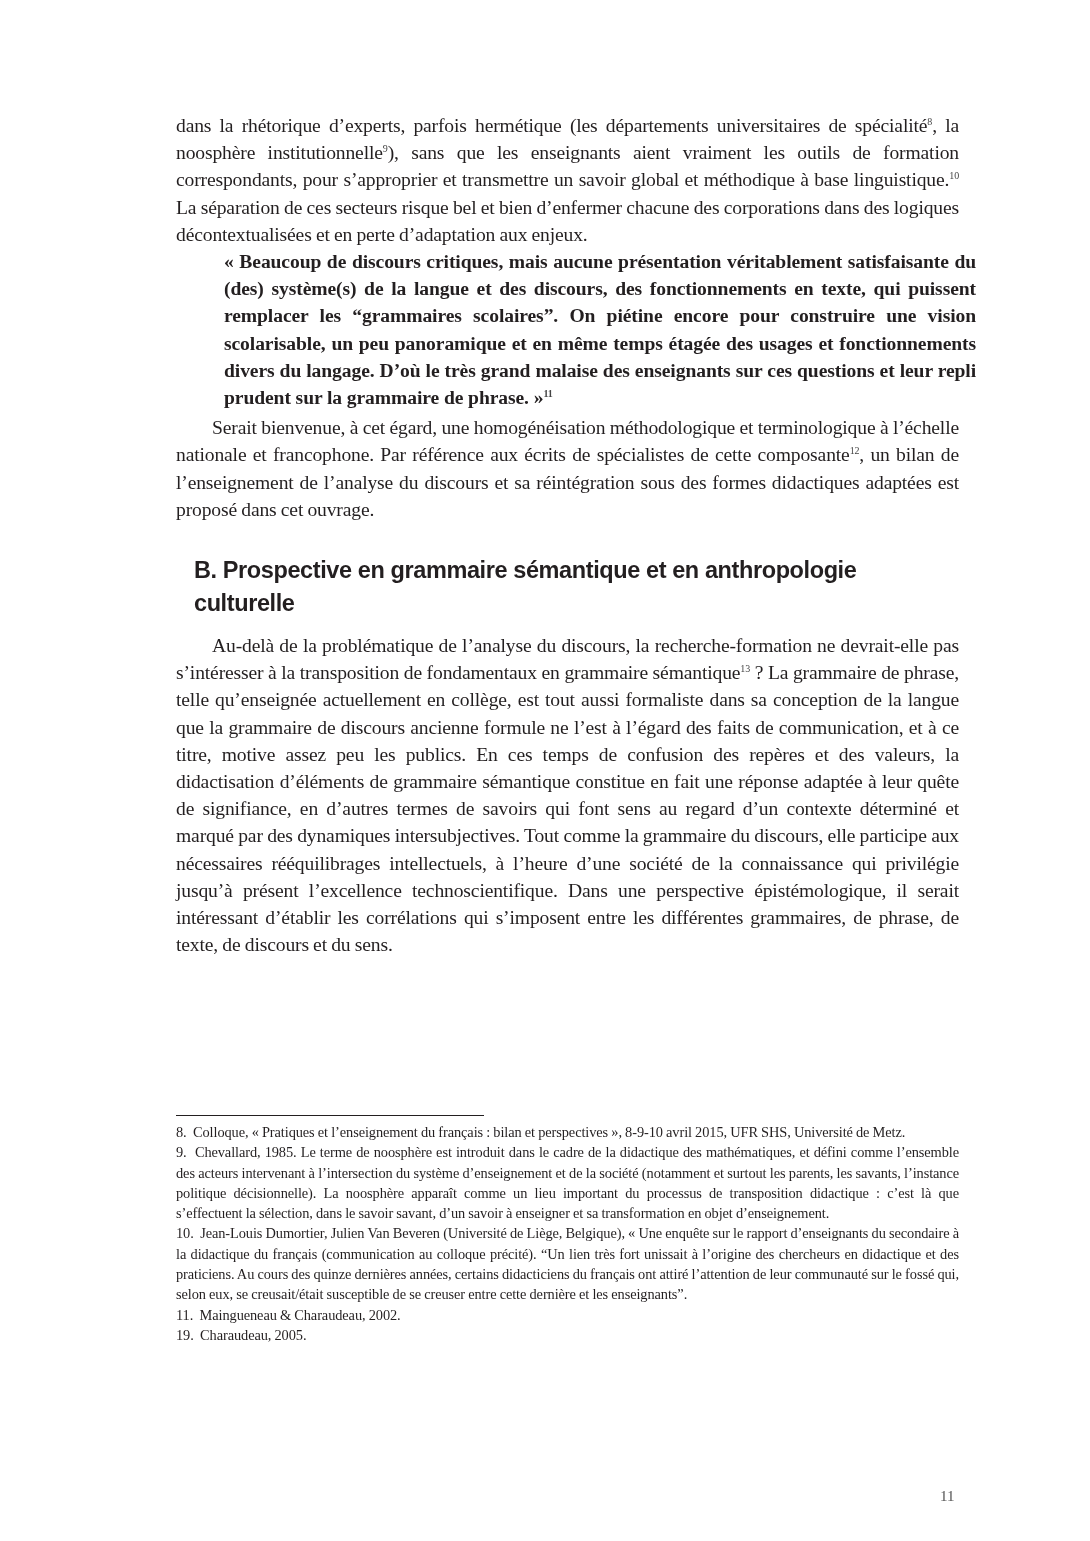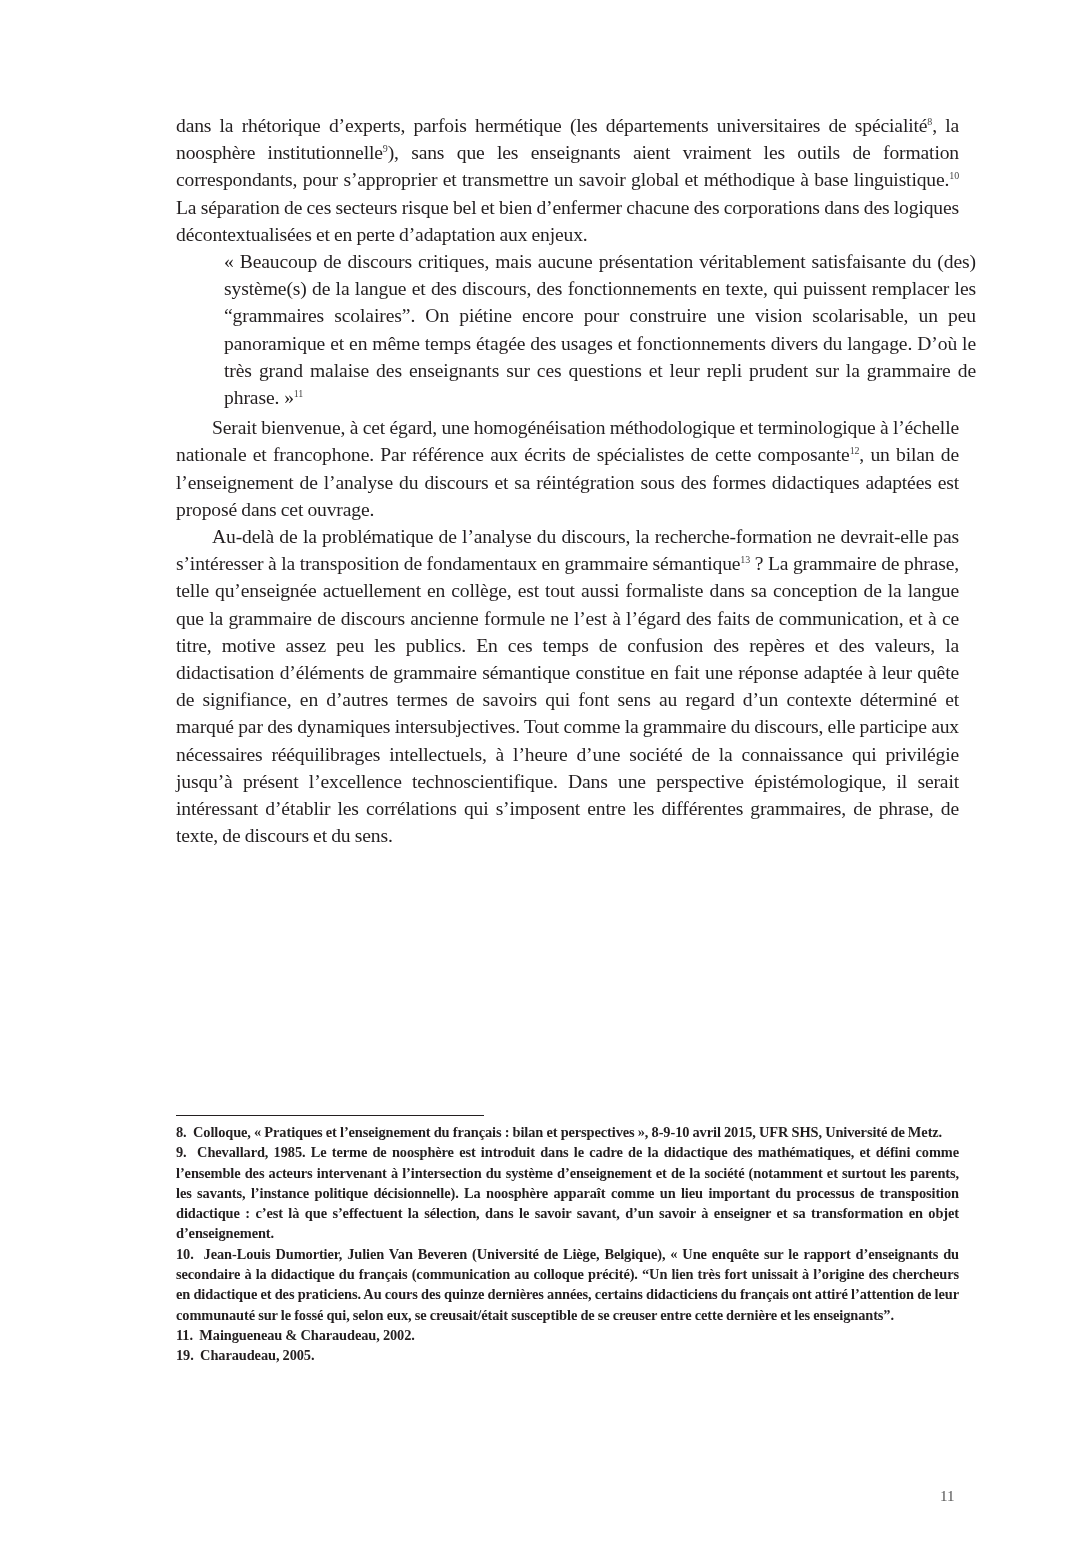--- a/index.html
+++ b/index.html
@@ -1,37 +1,38 @@
 <!DOCTYPE html>
 <html><head>
   <meta charset="utf-8">
   <style>
     html, body { margin: 0; padding: 0; background: #ffffff; }
     body { width: 1090px; height: 1541px; position: relative; overflow: hidden; }
     .page { position: absolute; left: 176px; top: 112px; width: 783px; color: #231f20; font-family: "Liberation Serif", serif; }
     .p { font-size: 19.6px; line-height: 27.2px; text-align: justify; margin: 0; letter-spacing: -0.15px; word-spacing: -0.5px; }
     .indent { text-indent: 36px; }
-    .quote { margin: 0 0 0 48px; width: 752px; font-size: 19.6px; line-height: 27.2px; text-align: justify; letter-spacing: -0.1px; }
+    .quote { margin: 0 0 0 48px; width: 752px; font-size: 19.6px; line-height: 27.2px; text-align: justify; letter-spacing: -0.1px; font-weight: bold; }
     sup { font-size: 10px; vertical-align: 7px; line-height: 0; color: #444; }
     .h2 { font-family: "Liberation Sans", sans-serif; font-weight: bold; font-size: 23.5px; line-height: 33px; margin: 31px 0 12px 18px; color: #231f20; letter-spacing: -0.4px; }
     .rule { position: absolute; left: 176px; top: 1115px; width: 308px; height: 1px; background: #231f20; }
     .notes { position: absolute; left: 176px; top: 1122px; width: 783px; font-family: "Liberation Serif", serif; color: #231f20; font-size: 14.4px; line-height: 20.3px; }
-    .note { margin: 0; text-align: justify; letter-spacing: -0.1px; word-spacing: -0.3px; font-weight: bold; }
+    .note { margin: 0; text-align: justify; letter-spacing: -0.1px; word-spacing: -0.3px; }
     .pageno { position: absolute; left: 940px; top: 1488px; font-family: "Liberation Serif", serif; font-size: 15px; color: #555; }
   </style>
 </head>
 <body>
 
 <div class="page">
   <p class="p"><span>dans la rhétorique d’experts, parfois hermétique (les départements universitaires de spécialité</span><sup>8</sup><span>, la noosphère institutionnelle</span><sup>9</sup><span>), sans que les enseignants aient vraiment les outils de formation correspondants, pour s’approprier et transmettre un savoir global et méthodique à base linguistique.</span><sup>10</sup><span> La séparation de ces secteurs risque bel et bien d’enfermer chacune des corporations dans des logiques décontextualisées et en perte d’adaptation aux enjeux.</span></p>
 
   <p class="quote"><span>« Beaucoup de discours critiques, mais aucune présentation véritablement satisfaisante du (des) système(s) de la langue et des discours, des fonctionnements en texte, qui puissent remplacer les “grammaires scolaires”. On piétine encore pour construire une vision scolarisable, un peu panoramique et en même temps étagée des usages et fonctionnements divers du langage. D’où le très grand malaise des enseignants sur ces questions et leur repli prudent sur la grammaire de phrase. »</span><sup>11</sup></p>
 
   <p class="p indent" style="margin-top:3px;"><span>Serait bienvenue, à cet égard, une homogénéisation méthodologique et terminologique à l’échelle nationale et francophone. Par référence aux écrits de spécialistes de cette composante</span><sup>12</sup><span>, un bilan de l’enseignement de l’analyse du discours et sa réintégration sous des formes didactiques adaptées est proposé dans cet ouvrage.</span></p>
 
+  <h2 class="h2">B. Prospective en grammaire sémantique et en anthropologie culturelle</h2>
 
   <p class="p indent"><span>Au-delà de la problématique de l’analyse du discours, la recherche-formation ne devrait-elle pas s’intéresser à la transposition de fondamentaux en grammaire sémantique</span><sup>13</sup><span> ? La grammaire de phrase, telle qu’enseignée actuellement en collège, est tout aussi formaliste dans sa conception de la langue que la grammaire de discours ancienne formule ne l’est à l’égard des faits de communication, et à ce titre, motive assez peu les publics. En ces temps de confusion des repères et des valeurs, la didactisation d’éléments de grammaire sémantique constitue en fait une réponse adaptée à leur quête de signifiance, en d’autres termes de savoirs qui font sens au regard d’un contexte déterminé et marqué par des dynamiques intersubjectives. Tout comme la grammaire du discours, elle participe aux nécessaires rééquilibrages intellectuels, à l’heure d’une société de la connaissance qui privilégie jusqu’à présent l’excellence technoscientifique. Dans une perspective épistémologique, il serait intéressant d’établir les corrélations qui s’imposent entre les différentes grammaires, de phrase, de texte, de discours et du sens.</span></p>
 </div>
 
 <div class="rule"></div>
 
 <div class="notes">
   <p class="note"><span>8.</span>&nbsp; <span>Colloque, « Pratiques et l’enseignement du français : bilan et perspectives », 8-9-10 avril 2015, UFR SHS, Université de Metz.</span></p>
   <p class="note"><span>9.</span>&nbsp; <span>Chevallard, 1985. Le terme de noosphère est introduit dans le cadre de la didactique des mathématiques, et défini comme l’ensemble des acteurs intervenant à l’intersection du système d’enseignement et de la société (notamment et surtout les parents, les savants, l’instance politique décisionnelle). La noosphère apparaît comme un lieu important du processus de transposition didactique : c’est là que s’effectuent la sélection, dans le savoir savant, d’un savoir à enseigner et sa transformation en objet d’enseignement.</span></p>
   <p class="note"><span>10.</span>&nbsp; <span>Jean-Louis Dumortier, Julien Van Beveren (Université de Liège, Belgique), « Une enquête sur le rapport d’enseignants du secondaire à la didactique du français (communication au colloque précité). “Un lien très fort unissait à l’origine des chercheurs en didactique et des praticiens. Au cours des quinze dernières années, certains didacticiens du français ont attiré l’attention de leur communauté sur le fossé qui, selon eux, se creusait/était susceptible de se creuser entre cette dernière et les enseignants”.</span></p>

